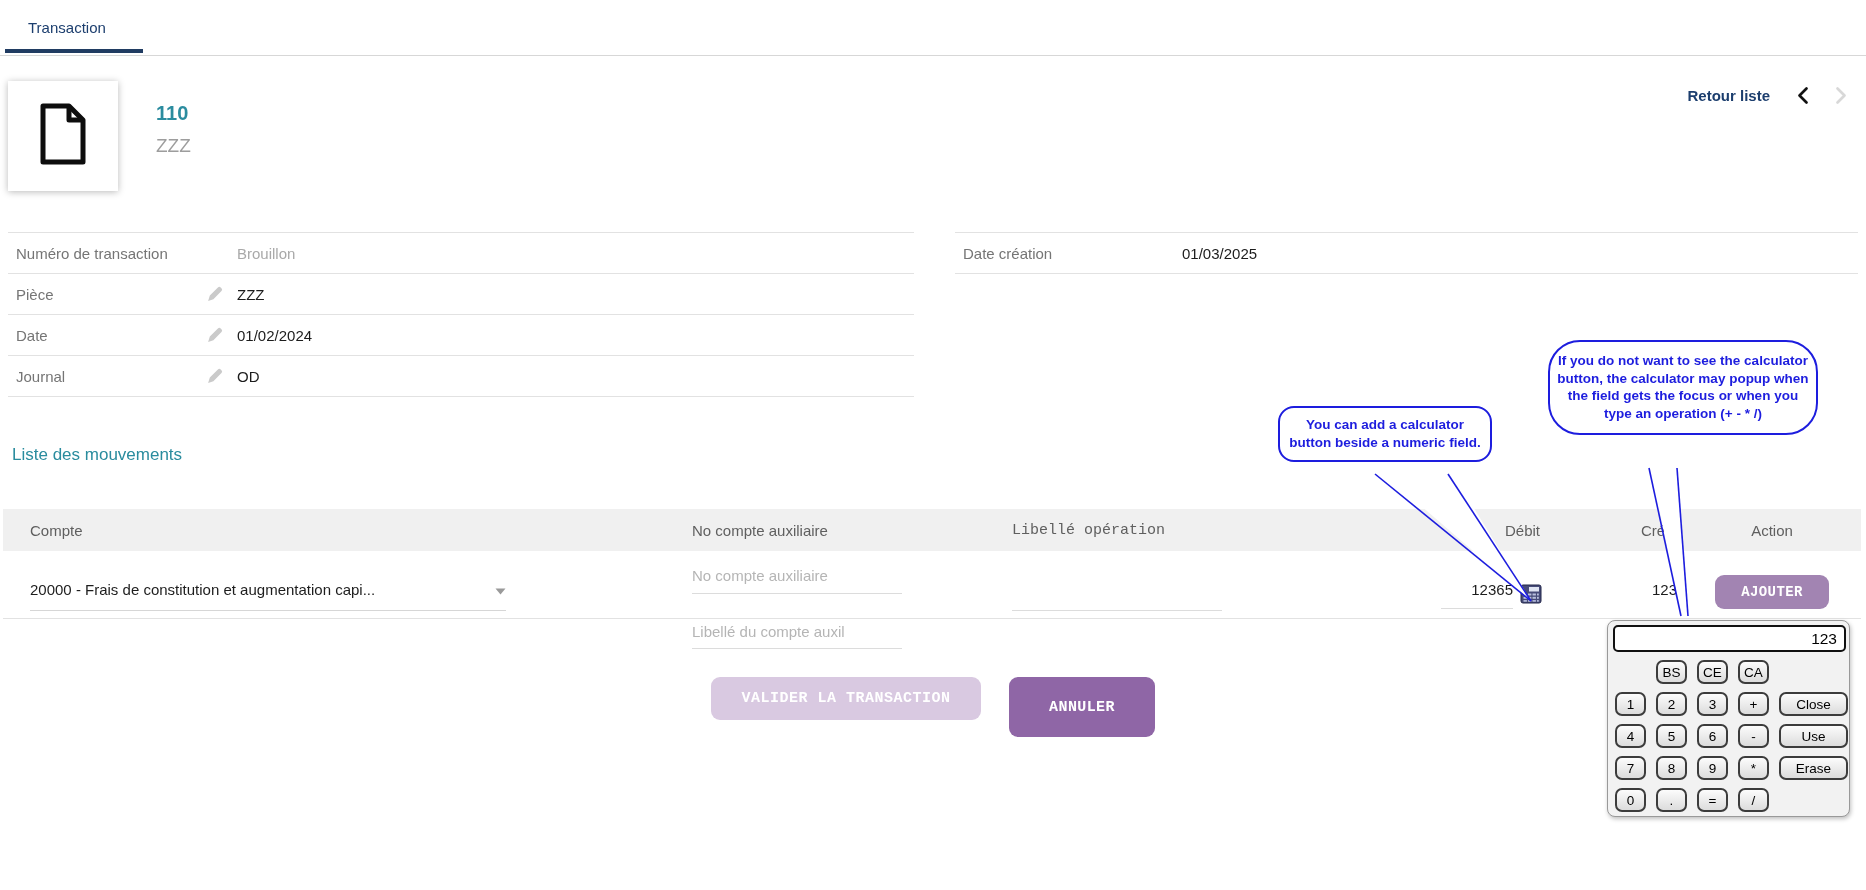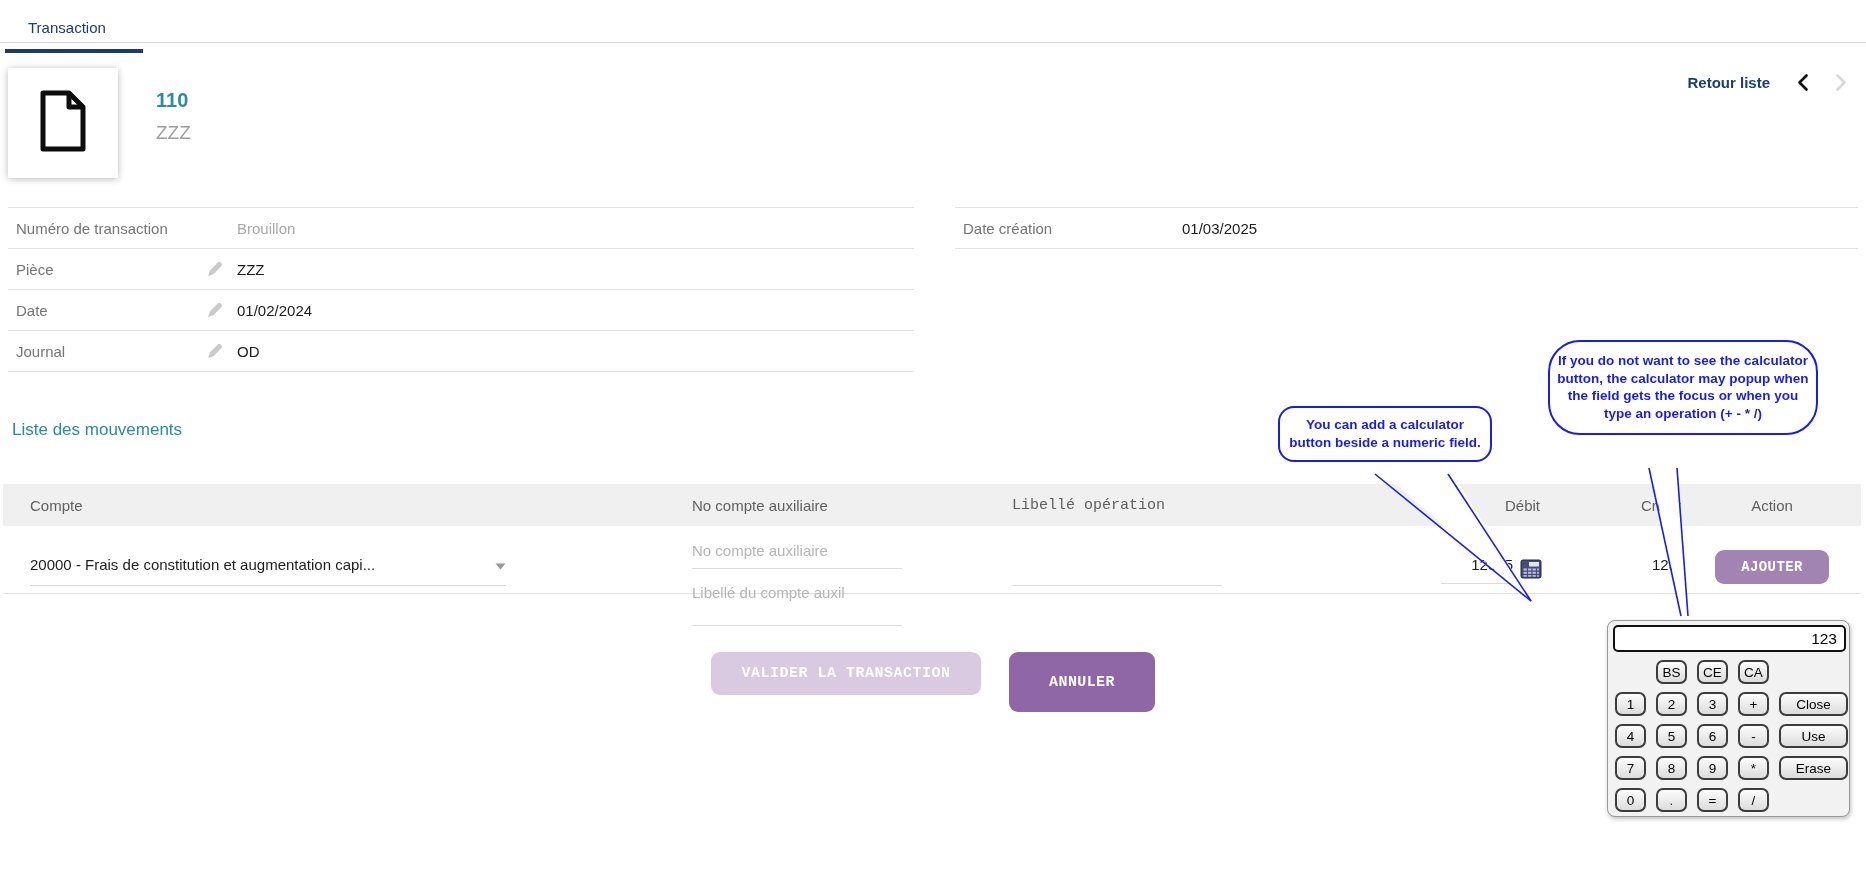--- a/index.html
+++ b/index.html
@@ -1,36 +1,36 @@
 <!DOCTYPE html>
 <html><head>
 <meta charset="utf-8">
 <style>
   * { margin:0; padding:0; box-sizing:border-box; }
   body { background:#fff; font-family:"Liberation Sans", sans-serif; }
   .page { position:relative; width:1866px; height:890px; background:#fff; overflow:hidden; }
 
   
-  .tabbar { height:43px; border-bottom:1px solid #d7d7d7; }
+  .tabbar { height:56px; border-bottom:1px solid #d7d7d7; }
   .tab { display:inline-block; margin-left:5px; padding:19px 37px 13px 23px;
          font-size:15px; font-weight:500; color:#1c3e6e; border-bottom:4px solid #203c62; cursor:pointer; }
 
   
   .doc-header { position:relative; height:152px; }
   .doc-card { position:absolute; left:8px; top:25px; width:110px; height:110px; background:#fff;
               box-shadow:0 1px 7px rgba(0,0,0,.28); display:flex; align-items:center; justify-content:center; }
   .doc-title { position:absolute; left:156px; top:46px; }
   .doc-number { font-size:20px; font-weight:bold; color:#2b8c9f; }
   .doc-code { font-size:19px; color:#9d9d9d; margin-top:10px; }
   .retour { position:absolute; right:18px; top:30px; display:flex; align-items:center; gap:26px; }
   .retour-label { font-size:15px; font-weight:bold; color:#1c3e6e; cursor:pointer; }
   .chev { display:flex; align-items:center; cursor:pointer; }
 
   
-  .fields { display:flex; margin:12px 8px 0 8px; gap:41px; }
+  .fields { display:flex; margin:24px 8px 0 8px; gap:41px; }
   .fcol-left { width:906px; border-top:1px solid #e2e2e2; }
   .fcol-right { flex:1; border-top:1px solid #e2e2e2; align-self:flex-start; }
   .frow { display:flex; align-items:center; height:41px; border-bottom:1px solid #e2e2e2; font-size:15px; }
   .flabel { width:198px; color:#757575; padding-left:8px; }
   .fedit { width:31px; display:flex; align-items:center; }
   .fvalue { color:#1c1c1c; }
   .fvalue.muted { color:#a9a9a9; }
   .flabel-r { width:227px; color:#757575; padding-left:8px; }
 
   
@@ -44,21 +44,21 @@
   .h4 { text-align:right; padding-right:8px; } .h5 { text-align:right; padding-right:2px; }
   .h6 { text-align:center; }
   .cell-c1 { padding-left:27px; }
   .compte-select { width:476px; margin-top:30px; padding-bottom:12px; border-bottom:1px solid #d6d6d6;
                    display:flex; justify-content:space-between; align-items:center; cursor:pointer; }
   .aux-stack { padding-left:44px; padding-top:16px; display:flex; flex-direction:column; }
   .line-input { width:210px; border:none; outline:none; background:transparent; font-size:15px;
                 font-family:"Liberation Sans",sans-serif; color:#1d1d1d;
                 border-bottom:1px solid #dcdcdc; padding:0 0 9px 0; }
   .line-input::placeholder { color:#b5b5b5; }
-  .aux2 { margin-top:15px; padding-bottom:24px; }
+  .aux2 { margin-top:29px; padding-bottom:8px; }
   .cell-c3 { }
   .libelle-input { display:block; width:210px; margin-left:54px; height:60px; padding:30px 0 0 0; border-bottom:1px solid #dcdcdc; }
   .cell-c4 { display:flex; justify-content:flex-end; align-items:flex-start; padding-right:6px; }
   .debit-num { width:72px; text-align:right; padding:30px 0 10px 0; border-bottom:1px solid #dcdcdc; }
   .calc-btn { margin:33px 0 0 7px; cursor:pointer; line-height:0; }
   .cell-c5 { display:flex; justify-content:flex-end; align-items:flex-start; padding-right:6px; }
   .credit-num { padding-top:30px; }
   .cell-c6 { display:flex; justify-content:center; align-items:flex-start; }
   .btn { border:none; color:#fff; font-weight:bold; font-family:Liberation Mono, monospace;
          border-radius:9px; cursor:pointer; letter-spacing:.4px; }

